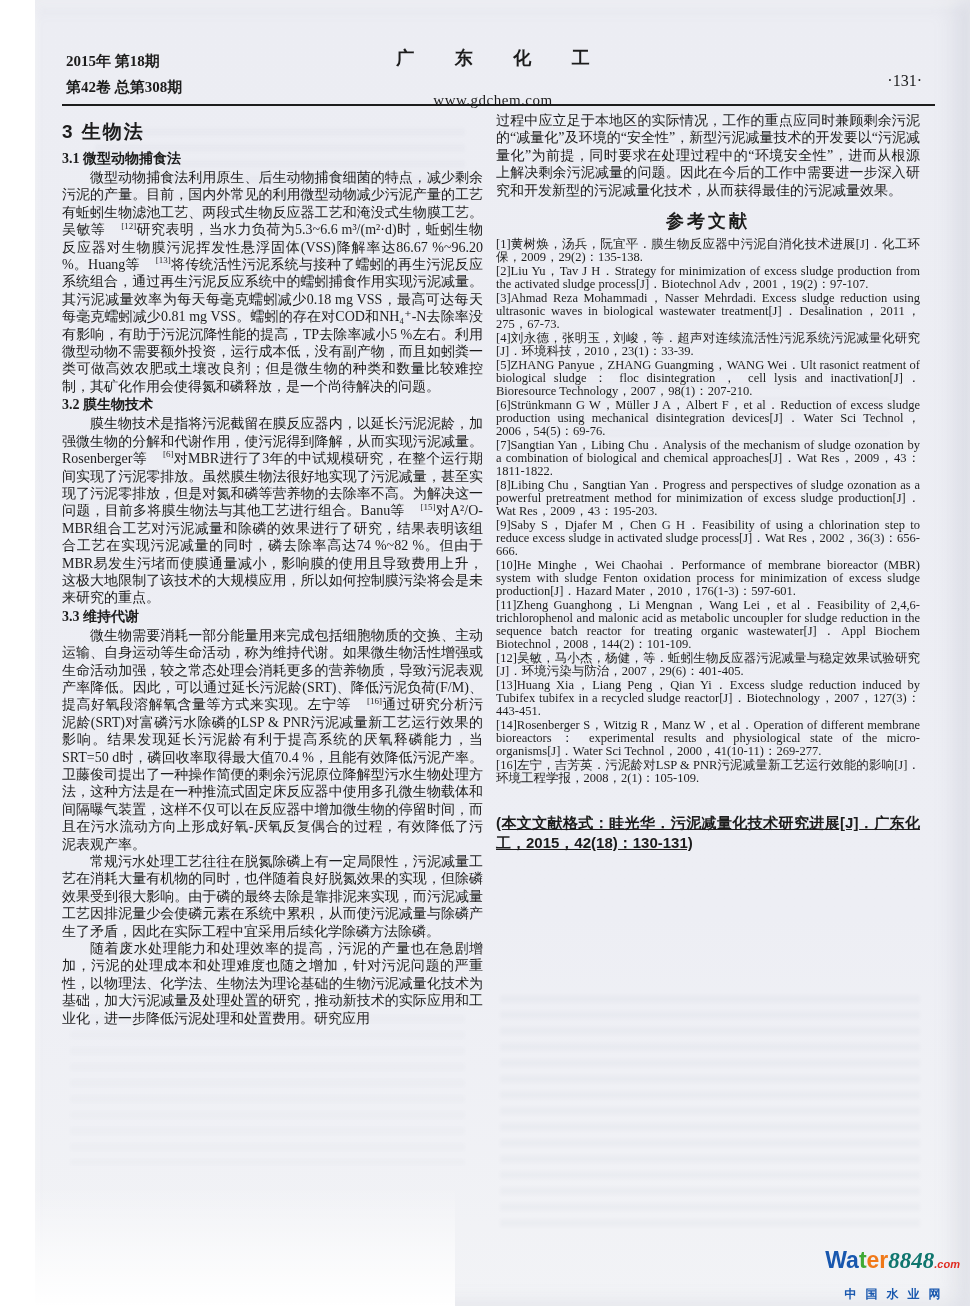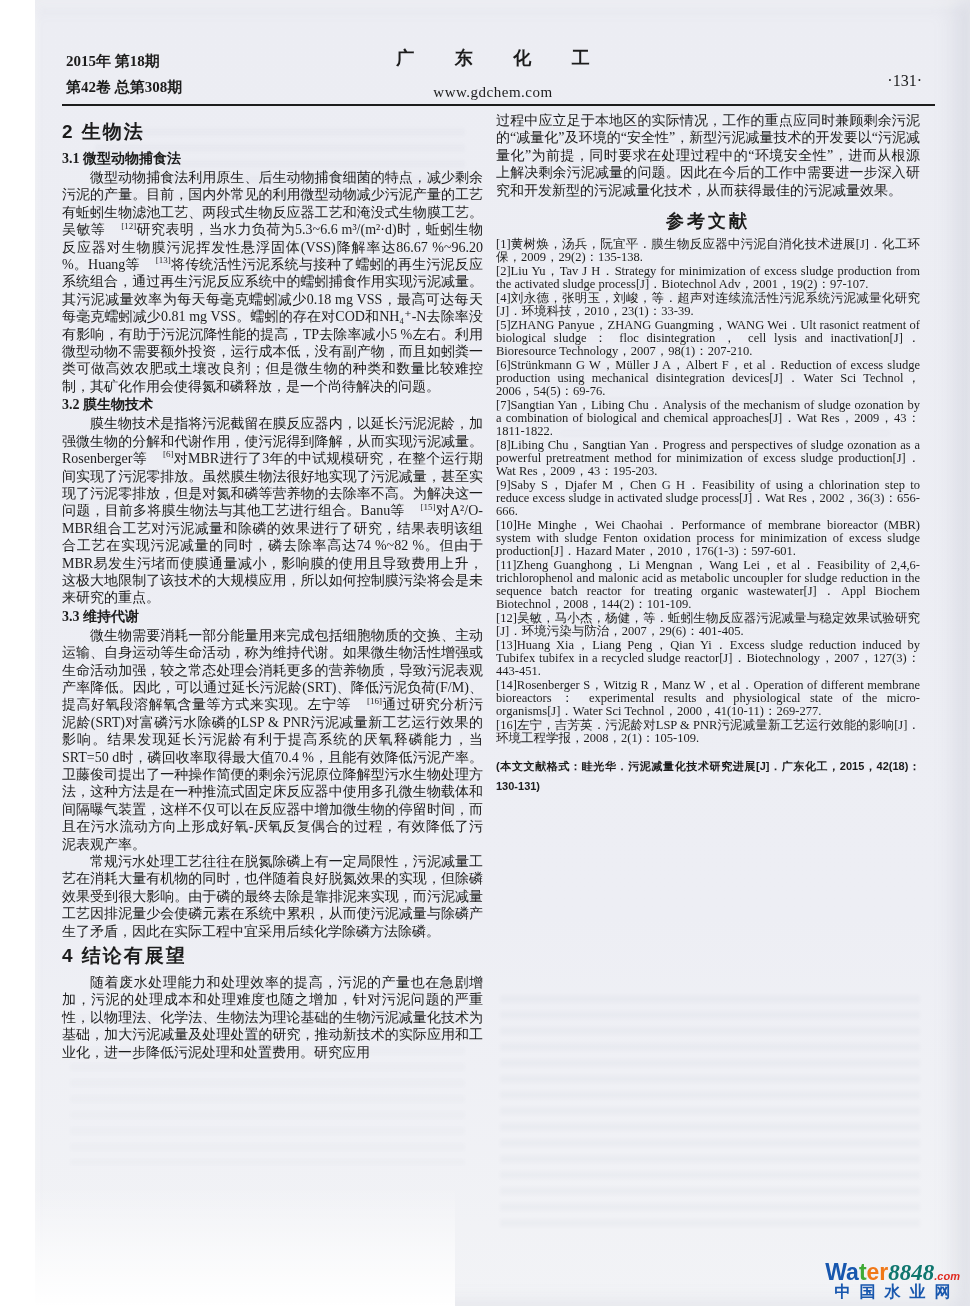--- a/index.html
+++ b/index.html
@@ -14,53 +14,53 @@
     box-shadow:inset -14px 0 22px rgba(140,145,165,0.18), inset 0 6px 10px rgba(255,255,255,0.6);
   }
   .scan-fade{
     position:absolute;left:35px;bottom:0;width:420px;height:120px;
     background:linear-gradient(0deg,#ffffff 0%,rgba(255,255,255,0) 100%);
   }
   
   .hdr-left{position:absolute;left:66px;top:48px;font-size:15px;font-weight:bold;line-height:26px;}
   .hdr-center{position:absolute;left:338px;top:46px;width:310px;text-align:center;}
   .hdr-title{font-size:18px;font-weight:bold;letter-spacing:18px;padding-left:18px;}
-  .hdr-url{font-size:15px;margin-top:14px;letter-spacing:0.5px;}
+  .hdr-url{font-size:15px;margin-top:22px;letter-spacing:0.5px;}
   .hdr-page{position:absolute;right:48px;top:72px;font-size:16px;}
   .hdr-rule{position:absolute;left:62px;top:104px;width:873px;height:2px;background:#1d1d1d;}
   
   .col-left{position:absolute;left:62px;top:116px;width:421px;}
   .col-right{position:absolute;left:496px;top:112px;width:424px;}
   h1.sec{font-family:"Liberation Sans","DejaVu Sans",sans-serif;font-size:19px;font-weight:bold;margin:3px 0 5px 0;letter-spacing:2px;}
   h2.sub{font-size:14px;font-weight:600;margin:1px 0 1px 0;}
   p.body{font-size:14px;line-height:17.4px;text-align:justify;margin:0;text-indent:2em;}
   p.body.noindent{text-indent:0;}
   sup{font-size:9px;line-height:0;margin-left:16px;}
   .refs-title{font-family:Liberation Mono, monospace;text-align:center;font-size:18px;font-weight:bold;margin:10px 0 5px 0;letter-spacing:3px;}
   p.ref{font-size:12.5px;line-height:13px;text-align:justify;margin:0 0 1px 0;}
-  .cite-note{font-family:"Liberation Sans","DejaVu Sans",sans-serif;font-size:11px;font-weight:bold;line-height:19.5px;margin-top:12px;text-align:justify;}
+  .cite-note{font-family:"Liberation Sans","DejaVu Sans",sans-serif;font-size:15px;font-weight:bold;line-height:19.5px;margin-top:28px;text-align:justify;text-decoration:underline;}
   
   .ghost{
     position:absolute;pointer-events:none;
     background:repeating-linear-gradient(180deg,rgba(95,105,135,0.6) 0px,rgba(95,105,135,0.6) 8px,transparent 8px,transparent 16px);
     filter:blur(1.4px);
   }
   .g1{left:95px;top:128px;width:370px;height:72px;opacity:0.045;}
   .g2{left:500px;top:995px;width:420px;height:240px;opacity:0.055;}
   .g3{left:70px;top:1015px;width:395px;height:150px;opacity:0.03;}
   .g4{left:560px;top:365px;width:330px;height:110px;opacity:0.028;}
   
   .watermark{position:absolute;right:10px;bottom:6px;text-align:center;line-height:1;}
   .wm-line1{font-family:"Liberation Sans","DejaVu Sans",sans-serif;font-weight:bold;font-size:23px;letter-spacing:0px;}
   .wm-wa{color:#1857ae;}
   .wm-t{color:#3faa35;}
   .wm-er{color:#f07818;}
   .wm-num{color:#0f766e;font-style:italic;font-family:"Liberation Serif",serif;}
   .wm-tld{color:#e02b20;font-size:11px;font-style:italic;}
-  .wm-line2{color:#1857ae;font-family:"Liberation Sans","DejaVu Sans",sans-serif;font-weight:bold;font-size:16px;letter-spacing:9px;margin-top:0;padding-left:9px;}
+  .wm-line2{color:#1857ae;font-family:"Liberation Sans","DejaVu Sans",sans-serif;font-weight:bold;font-size:12px;letter-spacing:9px;margin-top:16px;padding-left:9px;}
 </style>
 </head>
 <body>
 
 <div class="scan"></div>
 <div class="scan-fade"></div>
 
 <div class="ghost g1"></div>
 <div class="ghost g2"></div>
 <div class="ghost g3"></div>
@@ -73,37 +73,37 @@
 
 <div class="hdr-center">
   <div class="hdr-title">广 东 化 工</div>
   <div class="hdr-url">www.gdchem.com</div>
 </div>
 
 <div class="hdr-page">·131·</div>
 <div class="hdr-rule"></div>
 
 <div class="col-left">
-  <h1 class="sec">2  生物法</h1>
+  <h1 class="sec">3  生物法</h1>
   <h2 class="sub">3.1  微型动物捕食法</h2>
   <p class="body">微型动物捕食法利用原生、后生动物捕食细菌的特点，减少剩余污泥的产量。目前，国内外常见的利用微型动物减少污泥产量的工艺有蚯蚓生物滤池工艺、两段式生物反应器工艺和淹没式生物膜工艺。吴敏等<sup>[12]</sup>研究表明，当水力负荷为5.3~6.6 m³/(m²·d)时，蚯蚓生物反应器对生物膜污泥挥发性悬浮固体(VSS)降解率达86.67 %~96.20 %。Huang等<sup>[13]</sup>将传统活性污泥系统与接种了蠕蚓的再生污泥反应系统组合，通过再生污泥反应系统中的蠕蚓捕食作用实现污泥减量。其污泥减量效率为每天每毫克蠕蚓减少0.18 mg VSS，最高可达每天每毫克蠕蚓减少0.81 mg VSS。蠕蚓的存在对COD和NH₄⁺-N去除率没有影响，有助于污泥沉降性能的提高，TP去除率减小5 %左右。利用微型动物不需要额外投资，运行成本低，没有副产物，而且如蚓粪一类可做高效农肥或土壤改良剂；但是微生物的种类和数量比较难控制，其矿化作用会使得氮和磷释放，是一个尚待解决的问题。</p>
   <h2 class="sub">3.2  膜生物技术</h2>
   <p class="body">膜生物技术是指将污泥截留在膜反应器内，以延长污泥泥龄，加强微生物的分解和代谢作用，使污泥得到降解，从而实现污泥减量。Rosenberger等<sup>[6]</sup>对MBR进行了3年的中试规模研究，在整个运行期间实现了污泥零排放。虽然膜生物法很好地实现了污泥减量，甚至实现了污泥零排放，但是对氮和磷等营养物的去除率不高。为解决这一问题，目前多将膜生物法与其他工艺进行组合。Banu等<sup>[15]</sup>对A²/O-MBR组合工艺对污泥减量和除磷的效果进行了研究，结果表明该组合工艺在实现污泥减量的同时，磷去除率高达74 %~82 %。但由于MBR易发生污堵而使膜通量减小，影响膜的使用且导致费用上升，这极大地限制了该技术的大规模应用，所以如何控制膜污染将会是未来研究的重点。</p>
   <h2 class="sub">3.3  维持代谢</h2>
   <p class="body">微生物需要消耗一部分能量用来完成包括细胞物质的交换、主动运输、自身运动等生命活动，称为维持代谢。如果微生物活性增强或生命活动加强，较之常态处理会消耗更多的营养物质，导致污泥表观产率降低。因此，可以通过延长污泥龄(SRT)、降低污泥负荷(F/M)、提高好氧段溶解氧含量等方式来实现。左宁等<sup>[16]</sup>通过研究分析污泥龄(SRT)对富磷污水除磷的LSP &amp; PNR污泥减量新工艺运行效果的影响。结果发现延长污泥龄有利于提高系统的厌氧释磷能力，当SRT=50 d时，磷回收率取得最大值70.4 %，且能有效降低污泥产率。卫藤俊司提出了一种操作简便的剩余污泥原位降解型污水生物处理方法，这种方法是在一种推流式固定床反应器中使用多孔微生物载体和间隔曝气装置，这样不仅可以在反应器中增加微生物的停留时间，而且在污水流动方向上形成好氧-厌氧反复偶合的过程，有效降低了污泥表观产率。</p>
   <p class="body">常规污水处理工艺往往在脱氮除磷上有一定局限性，污泥减量工艺在消耗大量有机物的同时，也伴随着良好脱氮效果的实现，但除磷效果受到很大影响。由于磷的最终去除是靠排泥来实现，而污泥减量工艺因排泥量少会使磷元素在系统中累积，从而使污泥减量与除磷产生了矛盾，因此在实际工程中宜采用后续化学除磷方法除磷。</p>
-  <h1 class="sec">4  结论有展望</h1>
   <p class="body">随着废水处理能力和处理效率的提高，污泥的产量也在急剧增加，污泥的处理成本和处理难度也随之增加，针对污泥问题的严重性，以物理法、化学法、生物法为理论基础的生物污泥减量化技术为基础，加大污泥减量及处理处置的研究，推动新技术的实际应用和工业化，进一步降低污泥处理和处置费用。研究应用</p>
 </div>
 
 <div class="col-right">
   <p class="body noindent">过程中应立足于本地区的实际情况，工作的重点应同时兼顾剩余污泥的“减量化”及环境的“安全性”，新型污泥减量技术的开发要以“污泥减量化”为前提，同时要求在处理过程中的“环境安全性”，进而从根源上解决剩余污泥减量的问题。因此在今后的工作中需要进一步深入研究和开发新型的污泥减量化技术，从而获得最佳的污泥减量效果。</p>
   <div class="refs-title">参考文献</div>
   <p class="ref">[1]黄树焕，汤兵，阮宜平．膜生物反应器中污泥自消化技术进展[J]．化工环保，2009，29(2)：135-138.</p>
   <p class="ref">[2]Liu Yu，Tav J H．Strategy for minimization of excess sludge production from the activated sludge process[J]．Biotechnol Adv，2001，19(2)：97-107.</p>
+  <p class="ref">[3]Ahmad Reza Mohammadi，Nasser Mehrdadi. Excess sludge reduction using ultrasonic waves in biological wastewater treatment[J]．Desalination，2011，275，67-73.</p>
   <p class="ref">[4]刘永德，张明玉，刘峻，等．超声对连续流活性污泥系统污泥减量化研究[J]．环境科技，2010，23(1)：33-39.</p>
   <p class="ref">[5]ZHANG Panyue，ZHANG Guangming，WANG Wei．Ult rasonict reatment of biological sludge ： floc disintegration ， cell lysis and inactivation[J]．Bioresource Technology，2007，98(1)：207-210.</p>
   <p class="ref">[6]Strünkmann G W，Müller J A，Albert F，et al．Reduction of excess sludge production using mechanical disintegration devices[J]．Water Sci Technol，2006，54(5)：69-76.</p>
   <p class="ref">[7]Sangtian Yan，Libing Chu．Analysis of the mechanism of sludge ozonation by a combination of biological and chemical approaches[J]．Wat Res，2009，43：1811-1822.</p>
   <p class="ref">[8]Libing Chu，Sangtian Yan．Progress and perspectives of sludge ozonation as a powerful pretreatment method for minimization of excess sludge production[J]．Wat Res，2009，43：195-203.</p>
   <p class="ref">[9]Saby S，Djafer M，Chen G H．Feasibility of using a chlorination step to reduce excess sludge in activated sludge process[J]．Wat Res，2002，36(3)：656-666.</p>
   <p class="ref">[10]He Minghe，Wei Chaohai．Performance of membrane bioreactor (MBR) system with sludge Fenton oxidation process for minimization of excess sludge production[J]．Hazard Mater，2010，176(1-3)：597-601.</p>
   <p class="ref">[11]Zheng Guanghong，Li Mengnan，Wang Lei，et al．Feasibility of 2,4,6-trichlorophenol and malonic acid as metabolic uncoupler for sludge reduction in the sequence batch reactor for treating organic wastewater[J]．Appl Biochem Biotechnol，2008，144(2)：101-109.</p>
   <p class="ref">[12]吴敏，马小杰，杨健，等．蚯蚓生物反应器污泥减量与稳定效果试验研究[J]．环境污染与防治，2007，29(6)：401-405.</p>
   <p class="ref">[13]Huang Xia，Liang Peng，Qian Yi．Excess sludge reduction induced by Tubifex tubifex in a recycled sludge reactor[J]．Biotechnology，2007，127(3)：443-451.</p>

